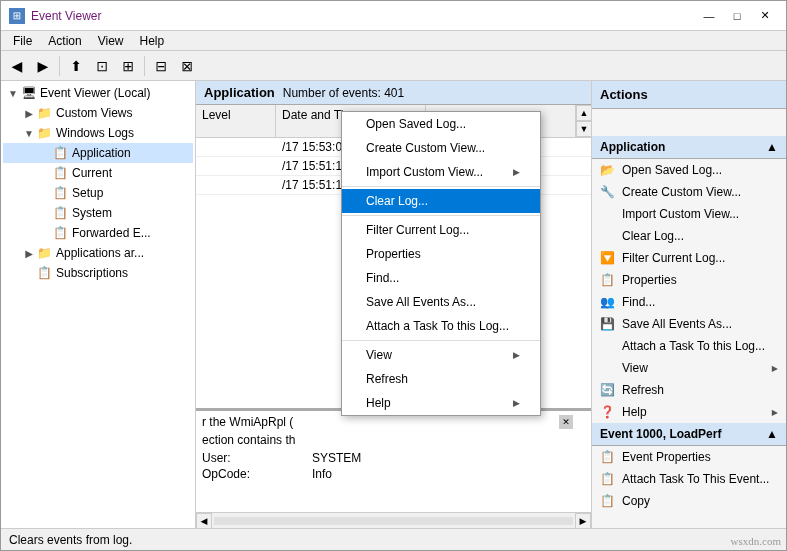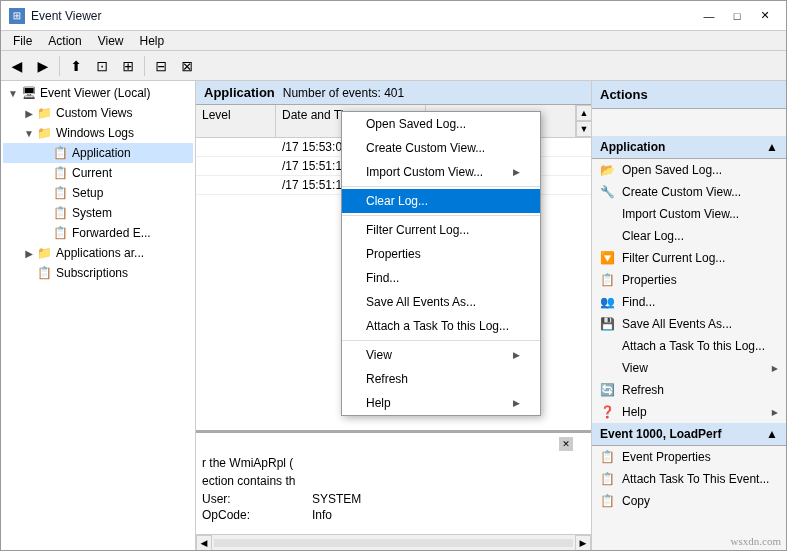--- a/index.html
+++ b/index.html
@@ -40,21 +40,21 @@
       display: flex;
       align-items: center;
       justify-content: center;
       color: white;
       font-size: 10px;
     }
 
     .title-bar-text {
       flex: 1;
       font-size: 12px;
-      color: #0f172a;
+      color: #701a75;
     }
 
     .title-bar-controls {
       display: flex;
       gap: 2px;
     }
 
     .title-btn {
       width: 26px;
       height: 20px;
@@ -244,21 +244,20 @@
       overflow: hidden;
       display: flex;
       flex-direction: column;
     }
 
     .detail-content {
       padding: 4px 6px;
       font-size: 12px;
       flex: 1;
       overflow: auto;
-      margin-top: 19px;
     }
 
     .detail-row {
       display: flex;
       gap: 20px;
       margin-bottom: 2px;
     }
 
     .detail-label {
       color: #000;
@@ -684,15 +683,18 @@
         </div>
         <div class="action-item">
           <span class="action-icon">📋</span>
           <span>Copy</span>
         </div>
       </div>
     </div>
 
   </div>
 
+  <div class="status-bar">
+    <span>Clears events from log.</span>
+  </div>
 </div>
 
 <div class="watermark" style="position: fixed; bottom: 4px; right: 6px;">wsxdn.com</div>
 
 </body></html>

